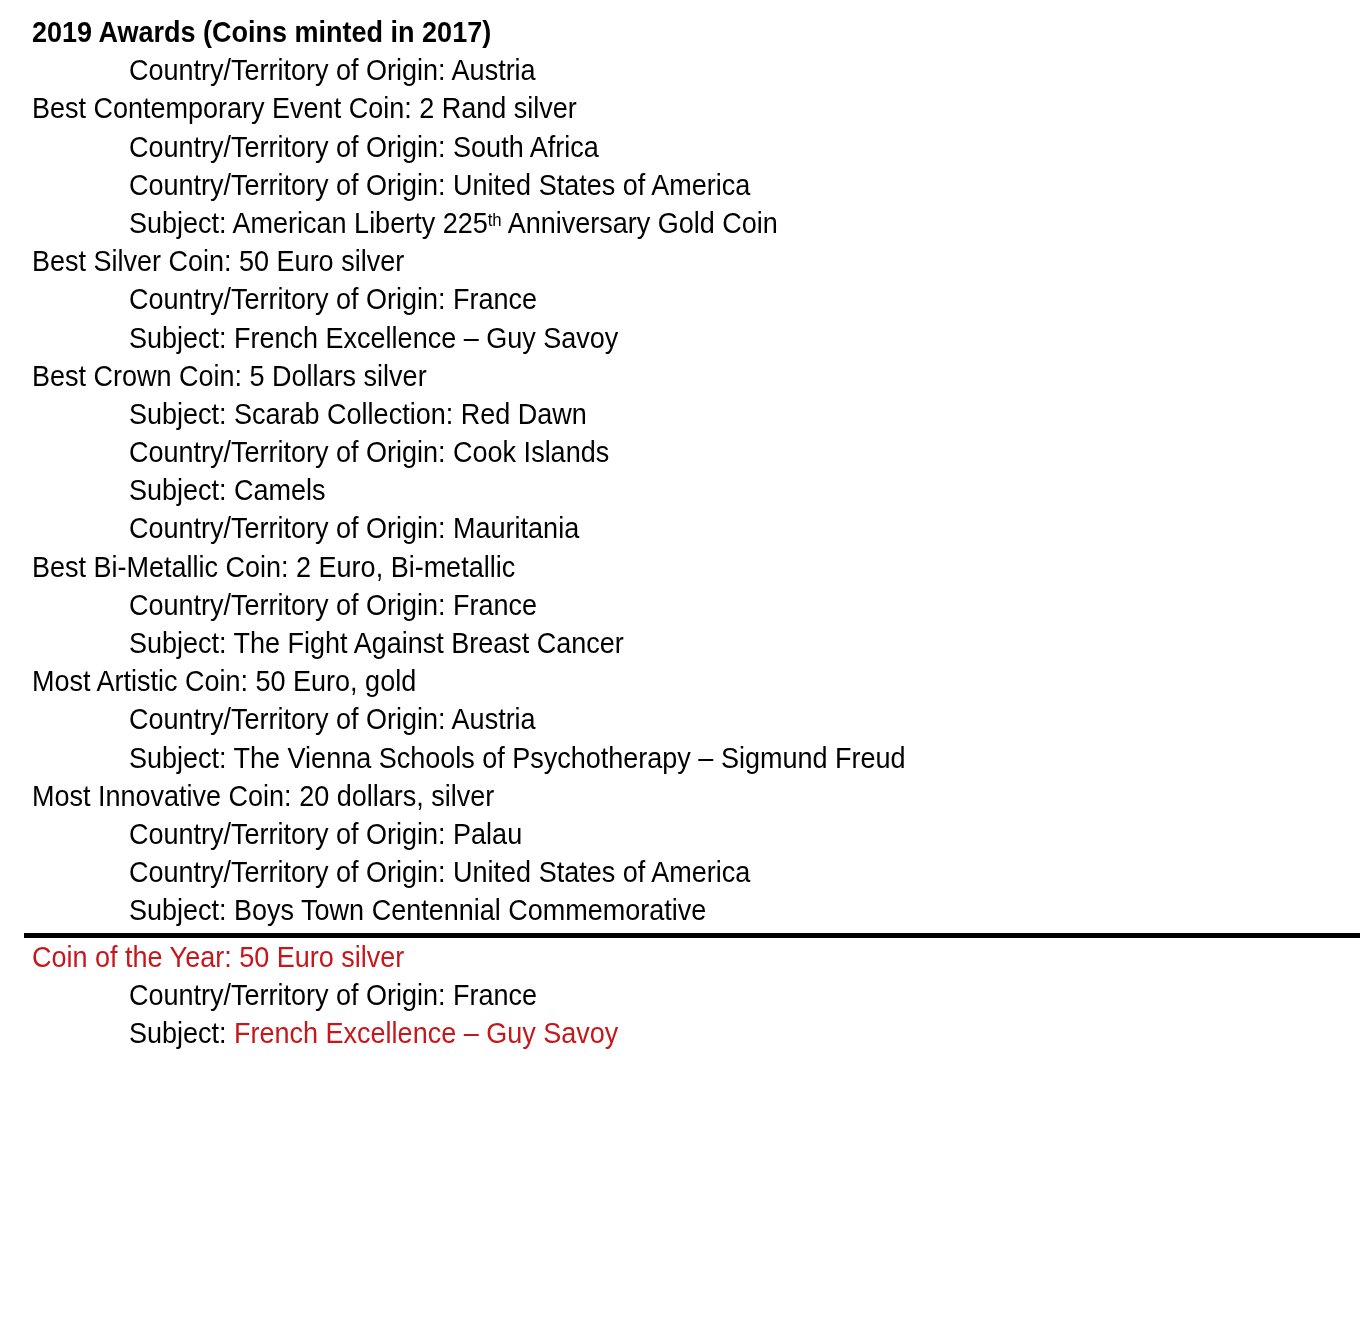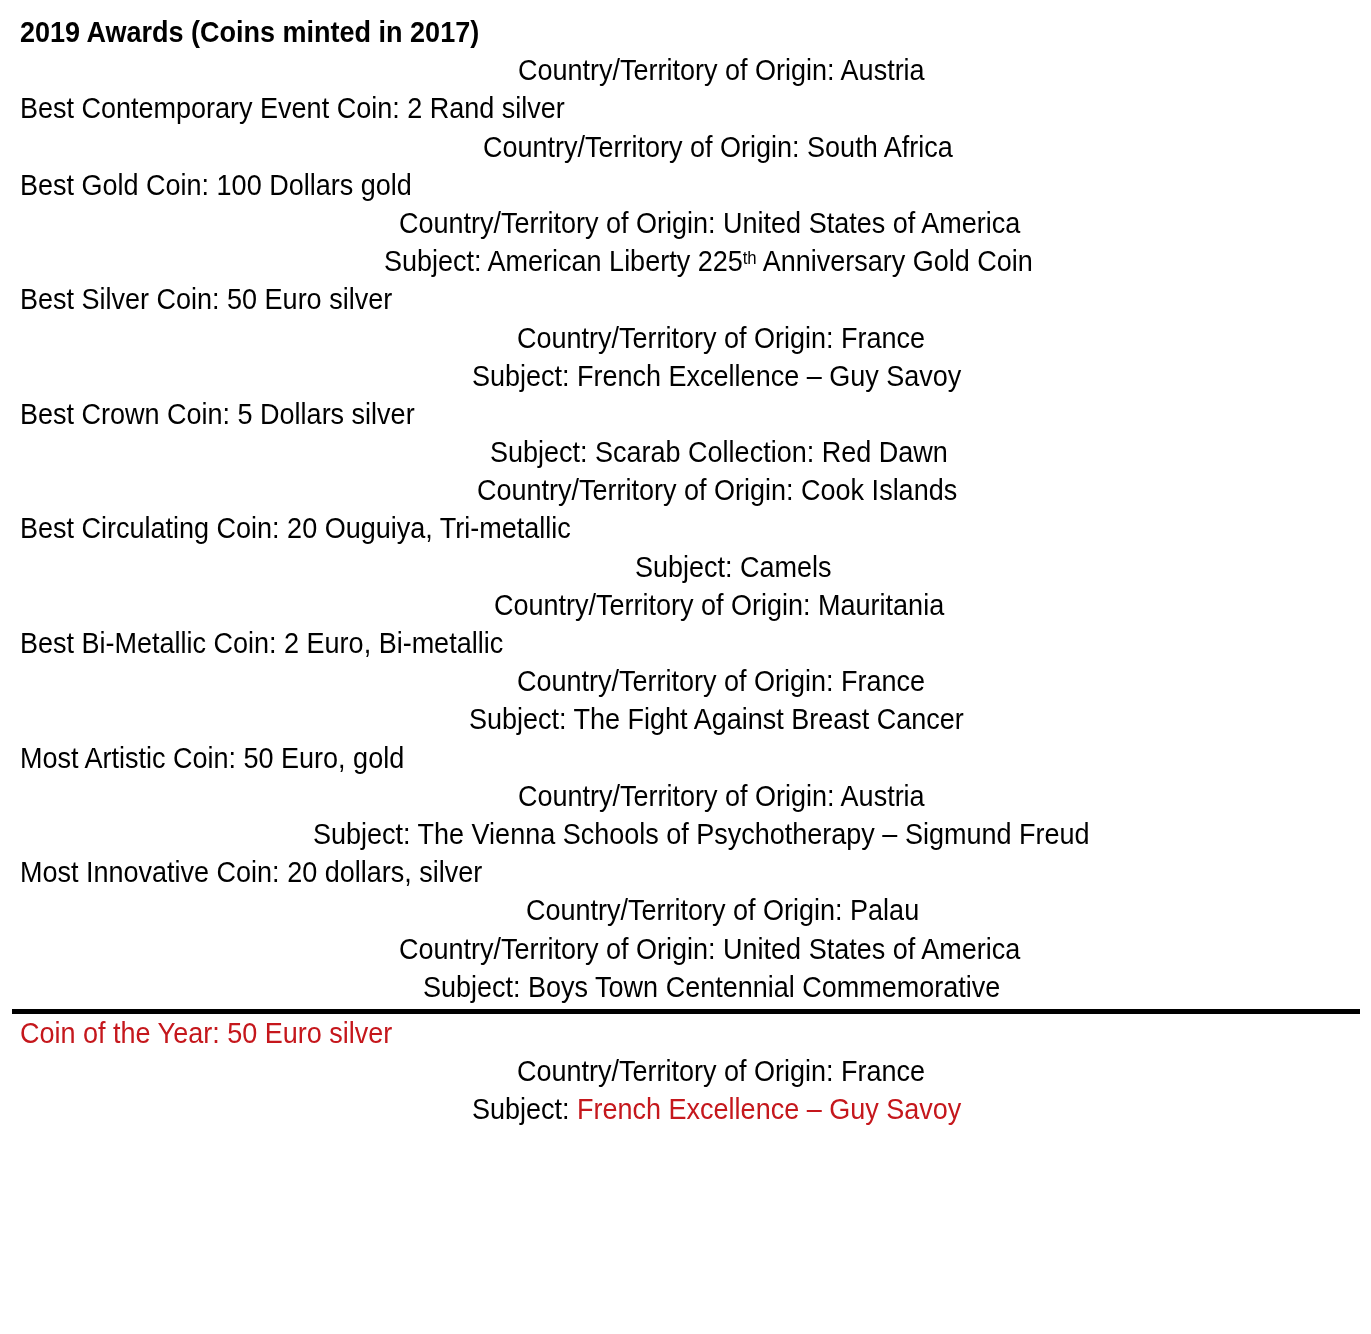--- a/index.html
+++ b/index.html
@@ -10,35 +10,35 @@
   body {
     width: 1371px;
     height: 1334px;
     overflow: hidden;
     position: relative;
     font-family: "Liberation Sans", sans-serif;
     font-size: 30px;
     color: #000000;
   }
   .page {
-    padding: 13px 0 0 20px;
+    padding: 13px 0 0 32px;
     position: relative;
   }
   .line {
     height: 38.2px;
     line-height: 38.2px;
     white-space: nowrap;
   }
   
   .tx {
     display: inline-block;
     transform: scaleX(0.9);
     transform-origin: 0 50%;
   }
-  .ind { padding-left: 97px; text-align: center; }
+  .ind { padding-left: 97px; }
   .title-line .tx { font-weight: bold; }
   sup {
     font-size: 0.62em;
     line-height: 0;
     vertical-align: 0.38em;
   }
   .red { color: var(--accent-red, #C5171C); }
   .rule {
     height: 5px;
     background: var(--rule-black, #000000);
@@ -61,33 +61,31 @@
 
 <div class="page">
 
   <div class="line title-line"><span class="tx">2019 Awards (Coins minted in 2017)</span></div>
 
   <div class="line ind"><span class="tx">Country/Territory of Origin: Austria</span></div>
 
   <div class="line"><span class="tx">Best Contemporary Event Coin: 2 Rand silver</span></div>
   <div class="line ind"><span class="tx">Country/Territory of Origin: South Africa</span></div>
 
-  <div class="line"><span class="tx">Best Gold Coin: 100 Dollars gold</span></div>
   <div class="line ind"><span class="tx">Country/Territory of Origin: United States of America</span></div>
   <div class="line ind"><span class="tx"><span>Subject: American Liberty 225</span><sup>th</sup><span> Anniversary Gold Coin</span></span></div>
 
   <div class="line"><span class="tx">Best Silver Coin: 50 Euro silver</span></div>
   <div class="line ind"><span class="tx">Country/Territory of Origin: France</span></div>
   <div class="line ind"><span class="tx"><span>Subject: French Excellence – Guy Savoy</span><sup></sup><span></span></span></div>
 
   <div class="line"><span class="tx">Best Crown Coin: 5 Dollars silver</span></div>
   <div class="line ind"><span class="tx"><span>Subject: Scarab Collection: Red Dawn</span><sup></sup><span></span></span></div>
   <div class="line ind"><span class="tx">Country/Territory of Origin: Cook Islands</span></div>
 
-  <div class="line"><span class="tx">Best Circulating Coin: 20 Ouguiya, Tri-metallic</span></div>
   <div class="line ind"><span class="tx"><span>Subject: Camels</span><sup></sup><span></span></span></div>
   <div class="line ind"><span class="tx">Country/Territory of Origin: Mauritania</span></div>
 
   <div class="line"><span class="tx">Best Bi-Metallic Coin: 2 Euro, Bi-metallic</span></div>
   <div class="line ind"><span class="tx">Country/Territory of Origin: France</span></div>
   <div class="line ind"><span class="tx"><span>Subject: The Fight Against Breast Cancer</span><sup></sup><span></span></span></div>
 
   <div class="line"><span class="tx">Most Artistic Coin: 50 Euro, gold</span></div>
   <div class="line ind"><span class="tx">Country/Territory of Origin: Austria</span></div>
   <div class="line ind"><span class="tx"><span>Subject: The Vienna Schools of Psychotherapy – Sigmund Freud</span><sup></sup><span></span></span></div>

